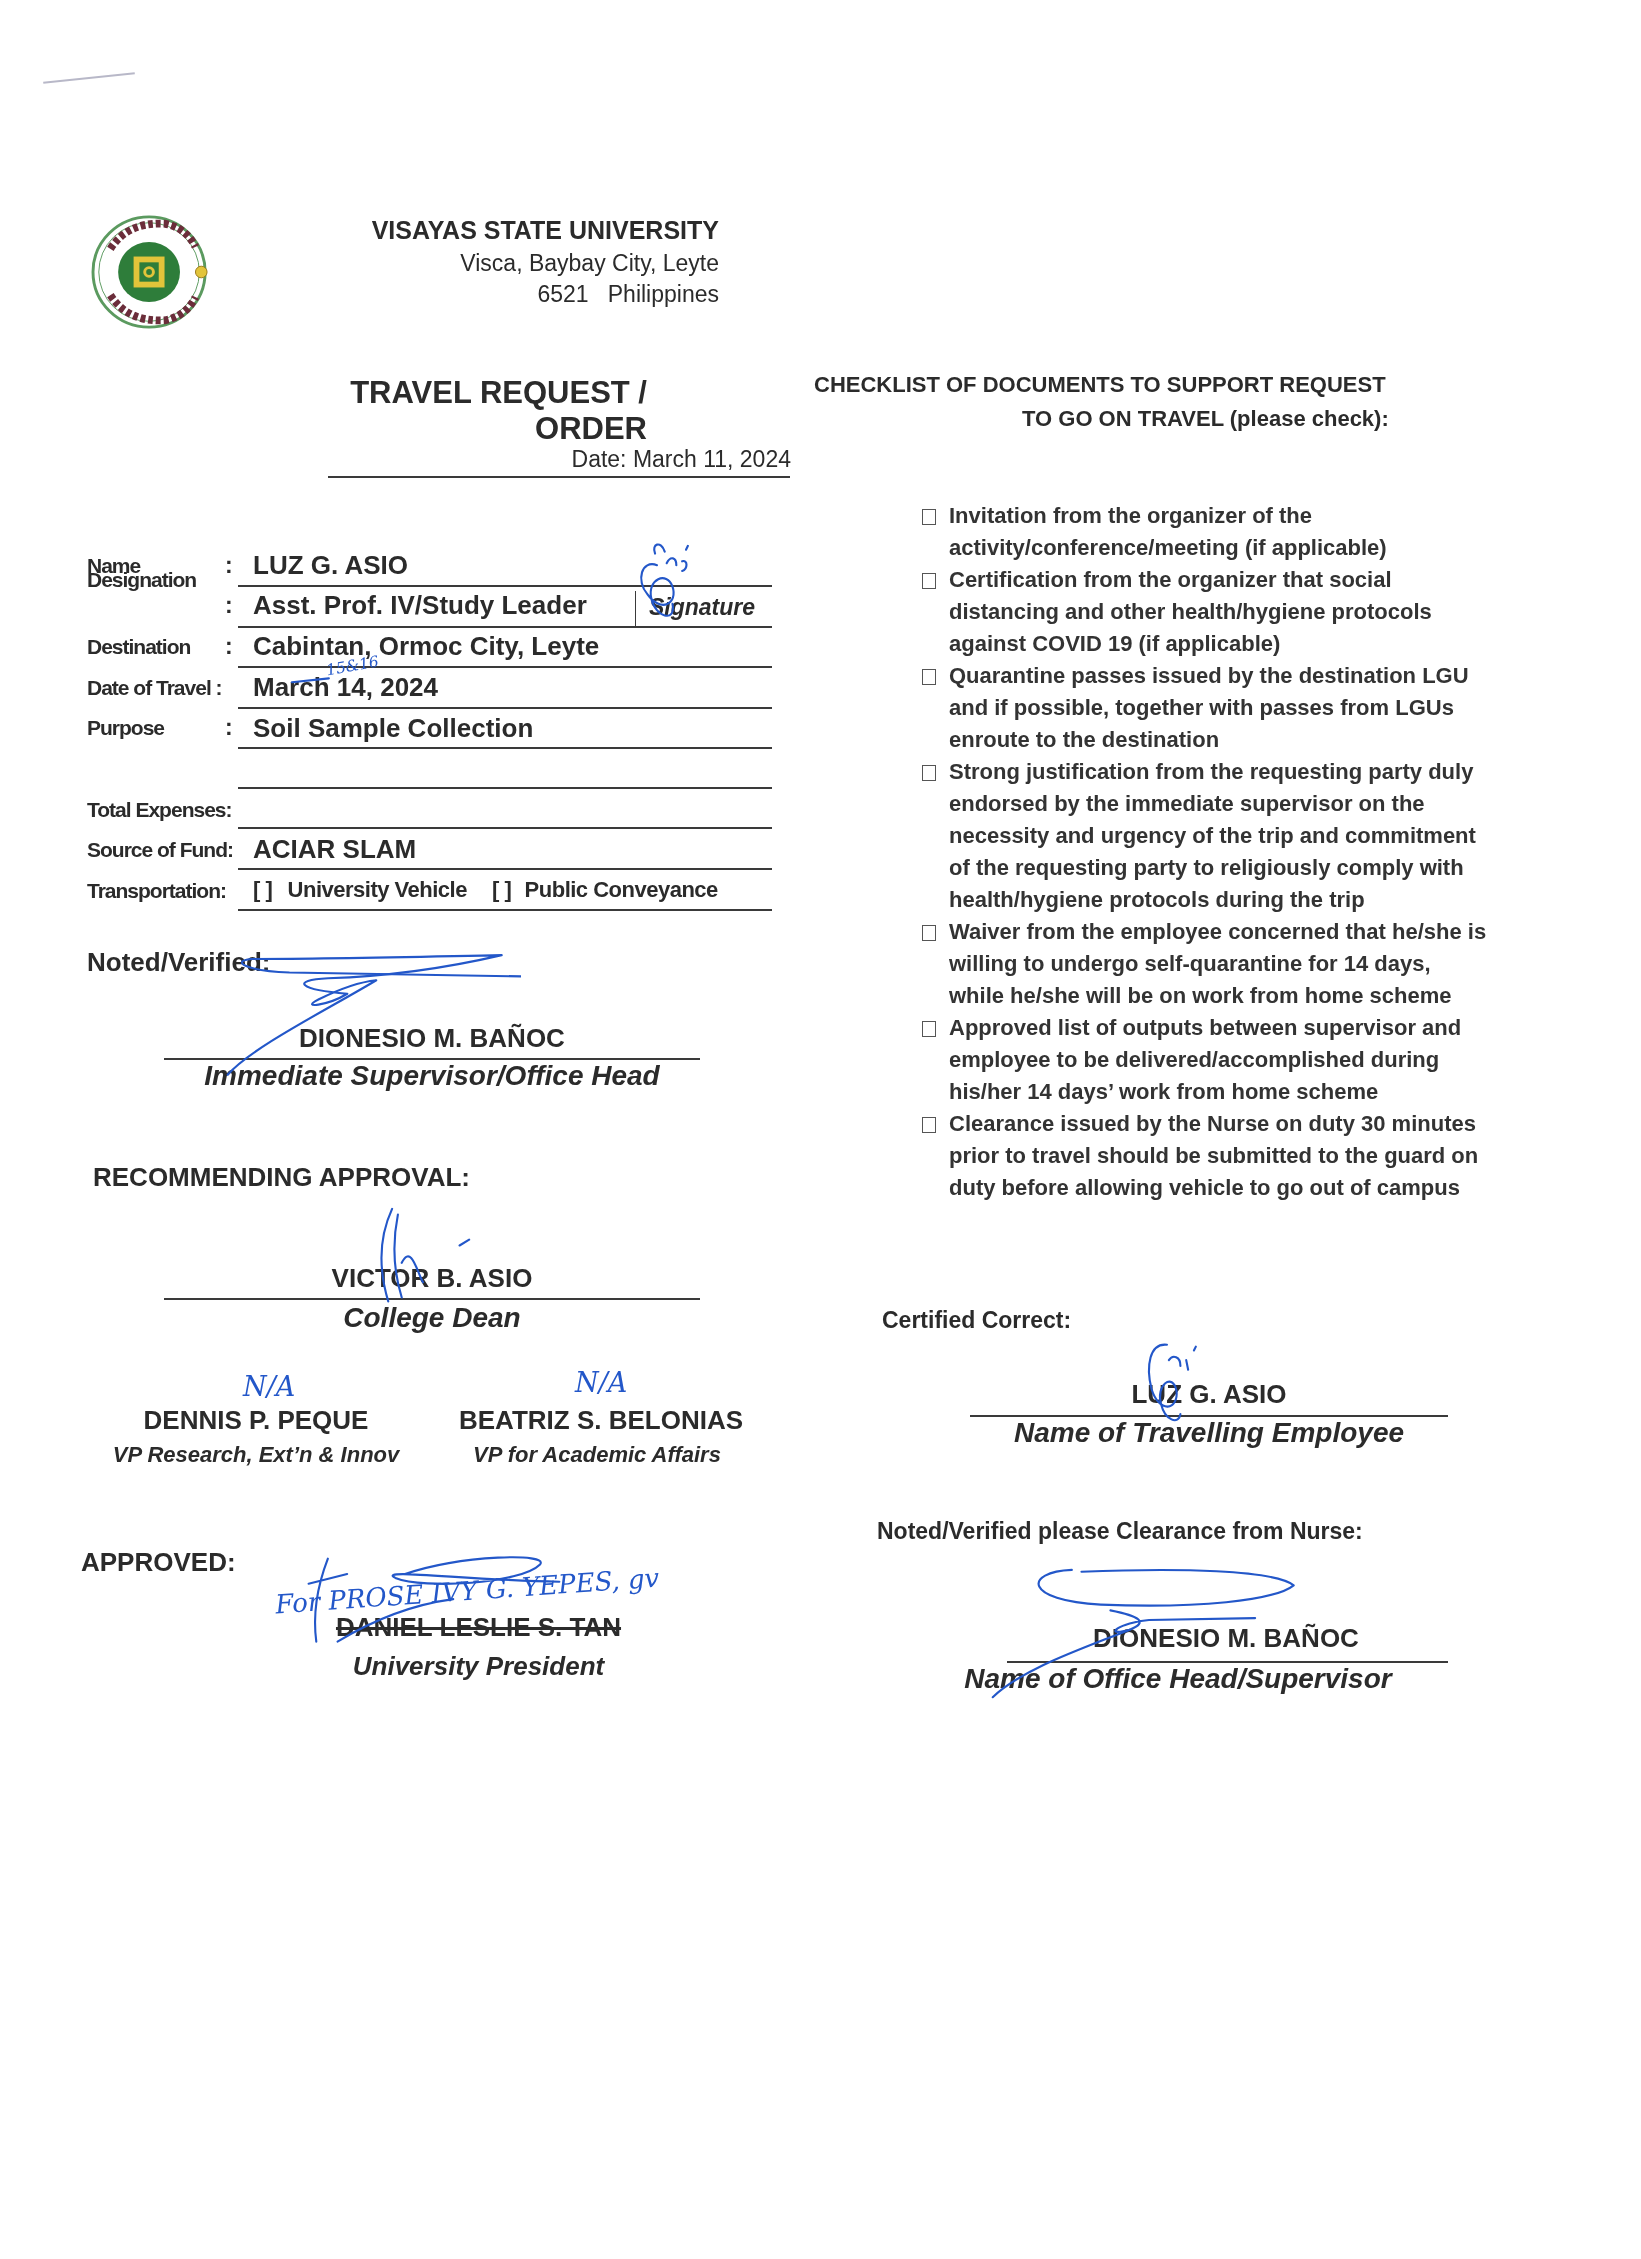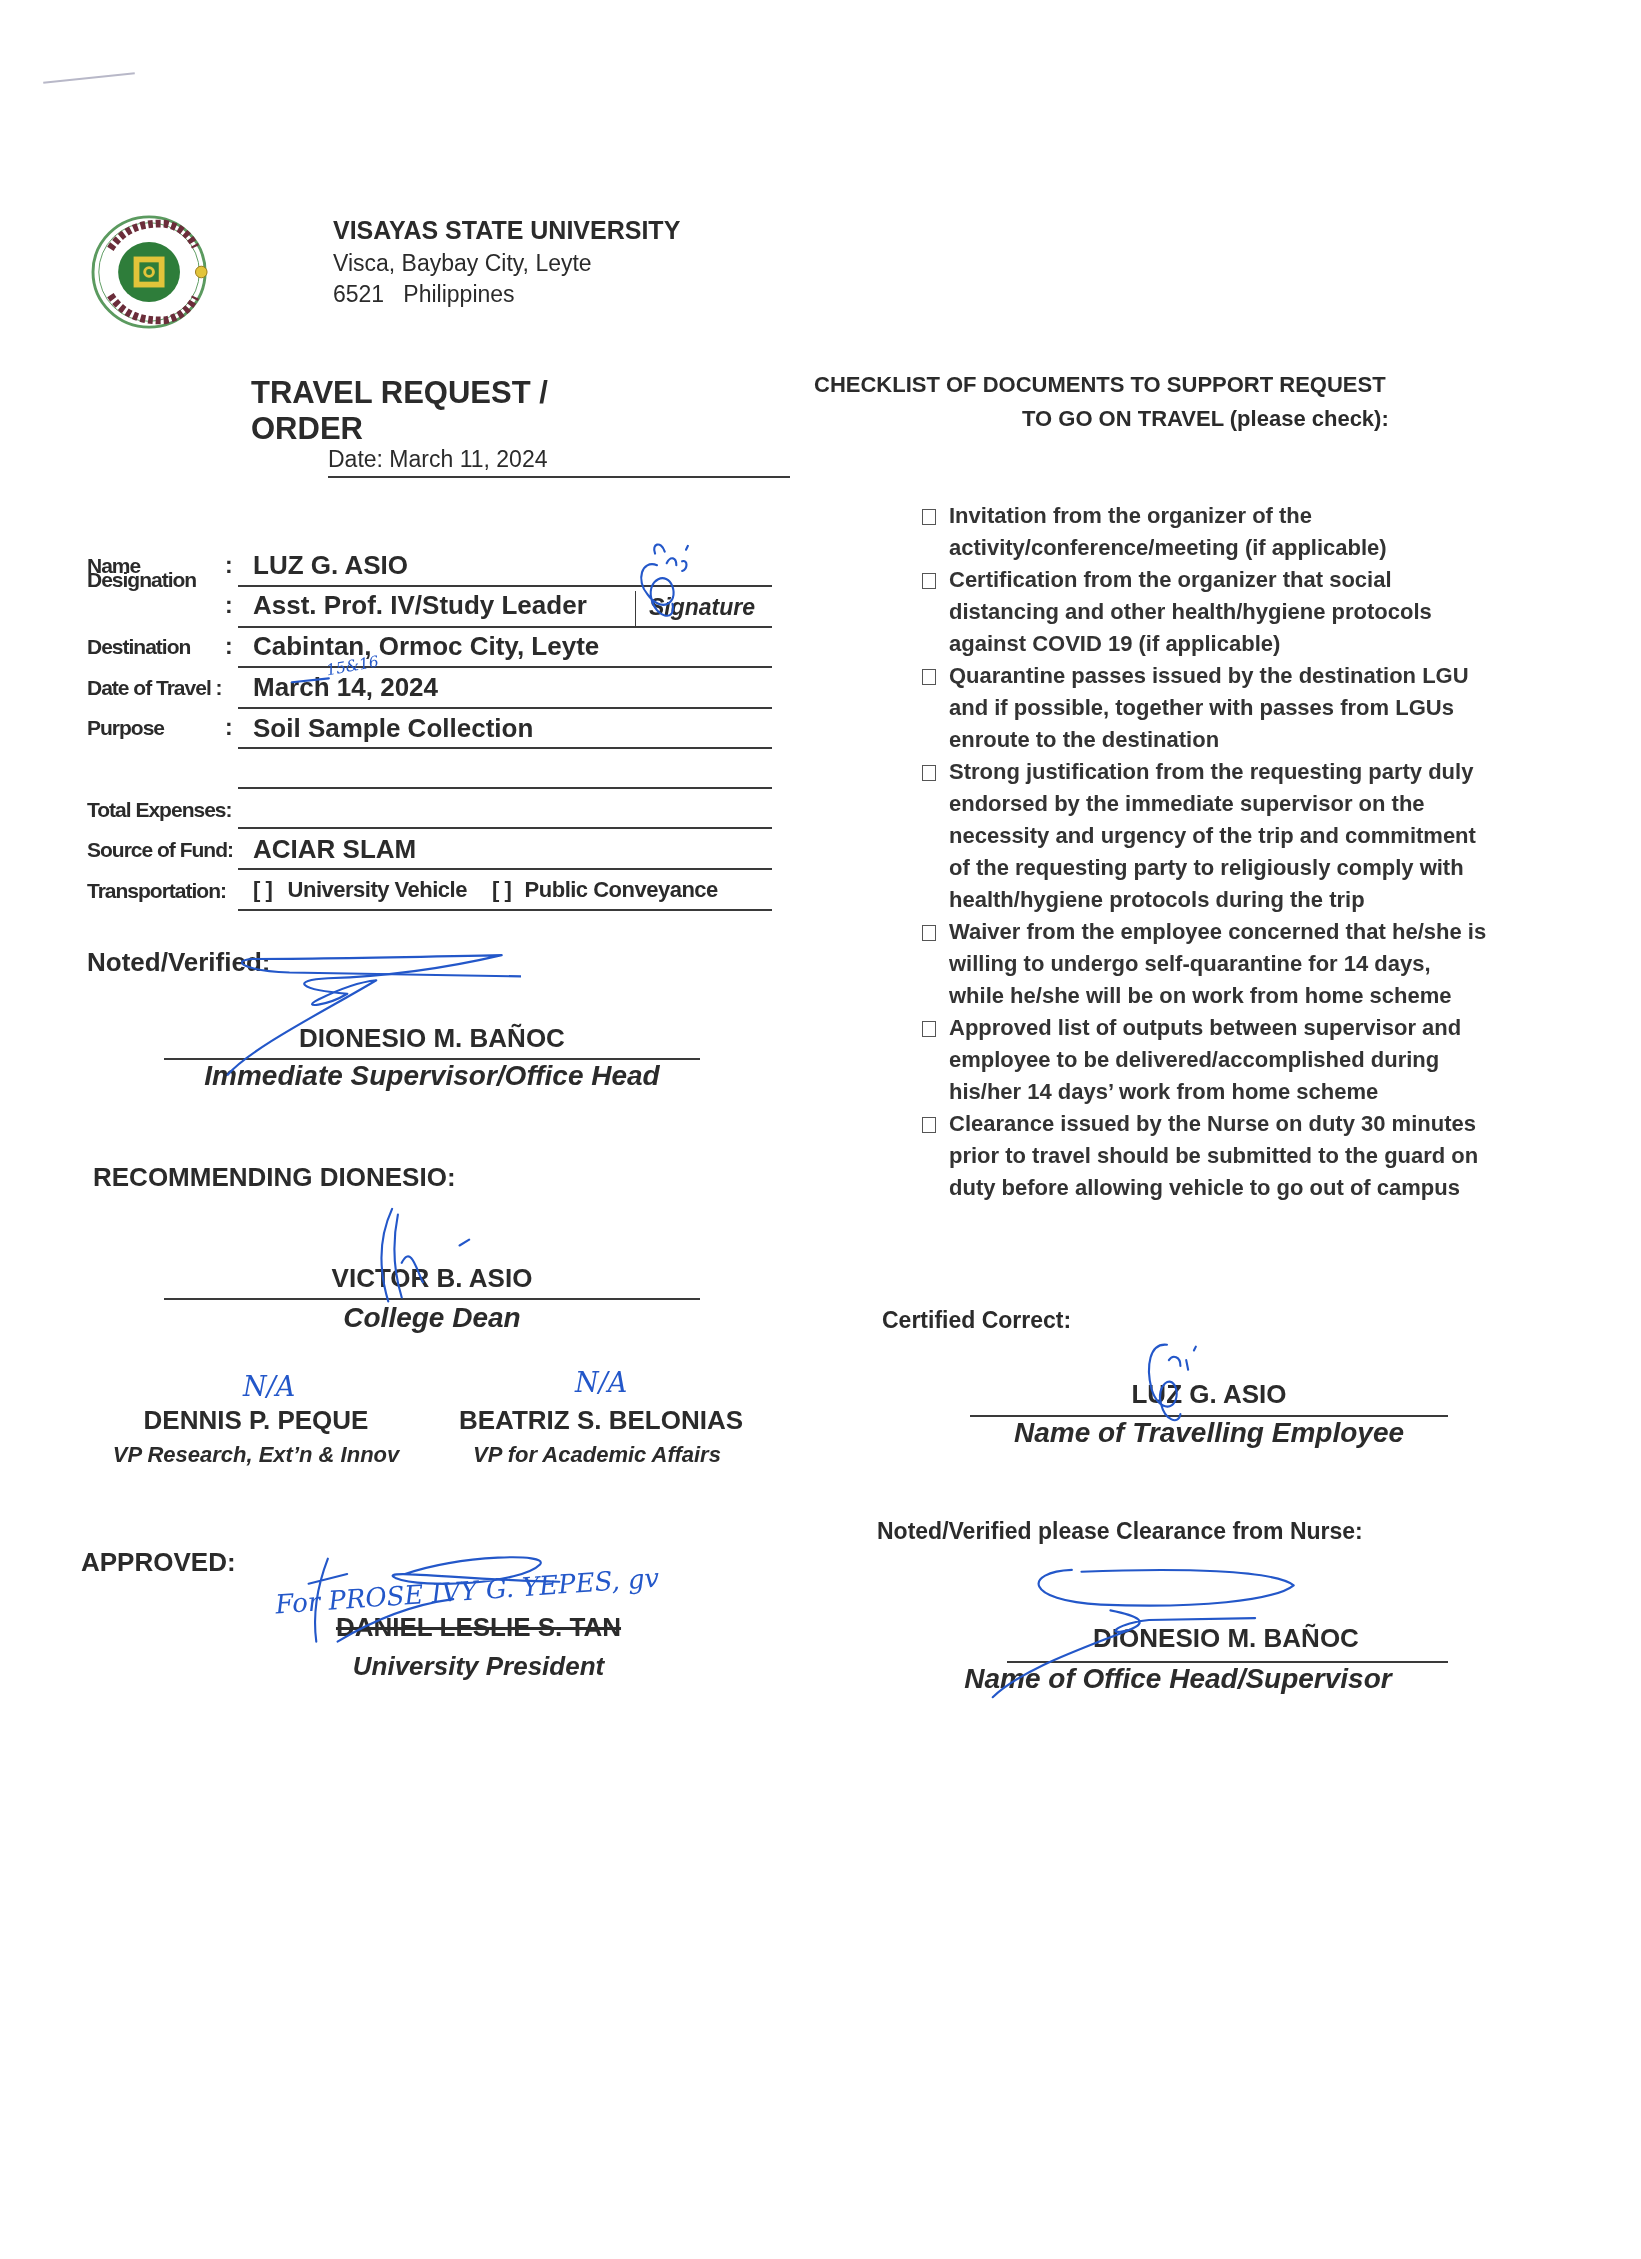--- a/index.html
+++ b/index.html
@@ -1,20 +1,20 @@
 <!DOCTYPE html>
 <html><head>
 <meta charset="utf-8">
 <style>
   html, body { margin:0; padding:0; background:#ffffff; }
   body { width:1641px; height:2259px; position:relative; overflow:hidden;
          font-family:"Liberation Sans", "DejaVu Sans", sans-serif; color:#2b2b2b; }
   .abs { position:absolute; }
   .b { font-weight:bold; }
-  .center { text-align:left; }
+  .center { text-align:right; }
   .hline { position:absolute; height:1.9px; background:#3a3a3a; }
   .logo { left:89px; top:214px; width:124px; height:116px; }
   .uni-title { left:333px; top:216px; width:386px; font-size:25px; }
   .uni-addr { left:333px; top:250px; width:386px; font-size:23px; }
   .uni-zip { left:333px; top:281px; width:386px; font-size:23px; }
   .form-title { left:251px; top:375px; width:396px; font-size:31px; }
   .date { left:328px; top:446px; width:463px; font-size:23px; }
   .check-title1 { left:814px; top:372px; font-size:22px; }
   .check-title2 { left:1022px; top:406px; font-size:22px; }
 
@@ -172,21 +172,21 @@
 
 <div class="section-label" style="left:87px;top:947px;">Noted/Verified:</div>
 <div class="sign-name" style="left:164px;top:1023px;width:536px;">DIONESIO M. BAÑOC</div>
 <div class="hline" style="left:164px;top:1058px;width:536px;"></div>
 <div class="sign-role" style="left:164px;top:1060px;width:536px;">Immediate Supervisor/Office Head</div>
 <svg class="sig-svg" style="left:193px;top:951px;" width="328" height="126" viewBox="0 0 340 130">
   <path d="M60,8 C140,8 220,6 320,4 C260,18 200,26 140,28 C100,30 110,40 160,44 C140,56 110,60 130,50 C150,40 170,32 190,30 C140,60 60,100 36,128"></path>
   <path d="M60,8 C40,10 52,20 100,22 L340,26"></path>
 </svg>
 
-<div class="section-label" style="left:93px;top:1162px;">RECOMMENDING DIONESIO:</div>
+<div class="section-label" style="left:93px;top:1162px;">RECOMMENDING APPROVAL:</div>
 <div class="sign-name" style="left:164px;top:1263px;width:536px;">VICTOR B. ASIO</div>
 <div class="hline" style="left:164px;top:1298px;width:536px;"></div>
 <div class="sign-role" style="left:164px;top:1302px;width:536px;">College Dean</div>
 <svg class="sig-svg" style="left:367px;top:1205px;" width="135" height="106" viewBox="0 0 140 110">
   <path d="M26,4 C14,30 10,60 22,100 M32,10 C26,40 28,70 36,96 M36,60 C46,40 52,70 58,80 M96,42 L106,36"></path>
 </svg>
 
 <div class="sig-text" style="left:243px;top:1371px;font-size:27px;">N/A</div>
 <div class="sign-name" style="left:116px;top:1405px;width:280px;">DENNIS P. PEQUE</div>
 <div class="sign-role" style="left:87px;top:1442px;width:338px;font-size:22px;">VP Research, Ext’n &amp; Innov</div>

